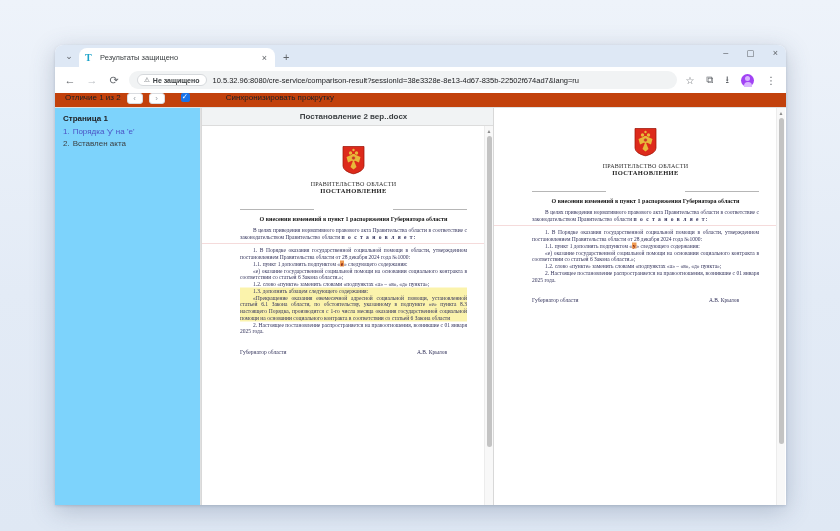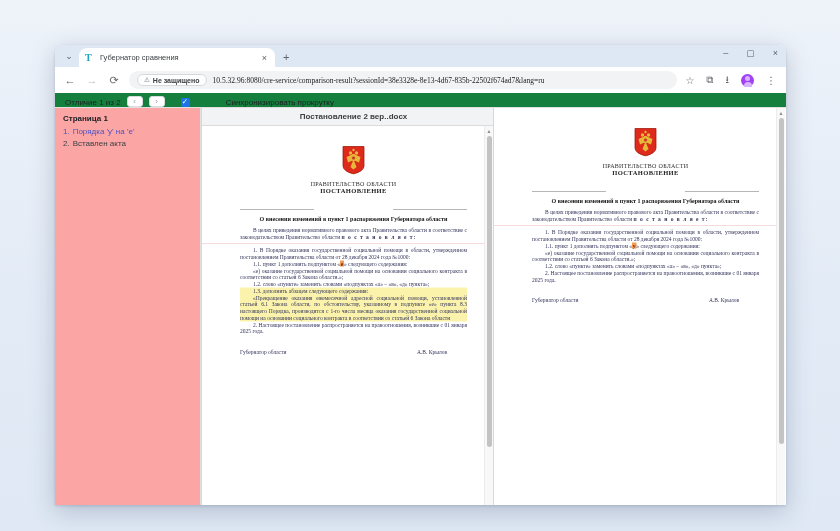--- a/index.html
+++ b/index.html
@@ -42,41 +42,41 @@
   .omnibox {
     flex:1 1 auto; height:18px; background:#f1f3f4; border-radius:9px;
     display:flex; align-items:center; padding:0 8px; gap:6px; overflow:hidden;
   }
   .sec-chip {
     display:flex; align-items:center; gap:3px; border:1px solid #d6d9dc; border-radius:8px;
     padding:1px 6px; background:#fff; flex:0 0 auto;
   }
   .sec-chip .w { font-size:6.5px; color:#5f6368; }
   .sec-chip .t { font-size:7px; color:#3c4043; font-weight:bold; white-space:nowrap; }
-  .url-text { font-size:7.5px; color:#202124; white-space:nowrap; overflow:hidden;font-family:Liberation Serif, serif; }
+  .url-text { font-size:7.5px; color:#202124; white-space:nowrap; overflow:hidden; }
   .right-ics { display:flex; align-items:center; gap:12px; flex:0 0 auto; padding-right:2px; }
   .right-ics .ic { color:#5f6368; font-size:10px; cursor:pointer; }
   .avatar { width:13px; height:13px; border-radius:50%; background:#a142f4; position:relative; cursor:pointer; }
   .avatar::after { content:""; position:absolute; left:4px; top:2.5px; width:5px; height:5px; border-radius:50%; background:#d9b3ff; }
   .avatar::before { content:""; position:absolute; left:2.5px; top:8px; width:8px; height:5px; border-radius:4px 4px 0 0; background:#d9b3ff; }
   
   .controls {
-    height:14px; background:#15803d; display:flex; align-items:flex-end; gap:6px; padding:0 10px;
+    height:14px; background:#c2410c; display:flex; align-items:flex-start; gap:6px; padding:0 10px;
     flex:0 0 auto;
   }
   .diff-counter { font-size:8px; color:#202124; }
   .step-btn { width:16px; height:11px; border:1px solid #dadce0; border-radius:3px; background:#fff;
     color:#9aa0a6; font-size:8px; line-height:9px; text-align:center; cursor:pointer; }
   .sync { display:flex; align-items:center; gap:5px; margin-left:10px; }
   .checkbox { width:9px; height:9px; background:#1a73e8; border-radius:2px; position:relative; cursor:pointer; }
   .checkbox::after { content:"✓"; position:absolute; left:1px; top:-1.5px; color:#fff; font-size:7.5px; }
   .sync-label { font-size:8px; color:#202124;padding-left:31px; }
   
   .main { flex:1 1 auto; display:flex; border-top:1px solid #e0e0e0; min-height:0; }
-  .sidebar { width:146px; flex:0 0 auto; border-right:1px solid #e0e0e0; padding:6px 8px; background:#fca5a5; }
+  .sidebar { width:146px; flex:0 0 auto; border-right:1px solid #e0e0e0; padding:6px 8px; background:#7dd3fc; }
   .sb-header { font-size:8px; font-weight:bold; color:#202124; margin-bottom:4px; }
   .sb-item { font-size:8px; margin-bottom:3px; cursor:pointer; display:flex; gap:3px; }
   .sb-item.active { color:#4b53c5; }
   .sb-item.plain { color:#3c4043; }
   .panel { width:292px; flex:0 0 auto; border-left:1px solid #d8d8d8; display:flex; flex-direction:column; min-height:0; }
   .panel-header { height:18px; background:#f1f3f4; border-bottom:1px solid #dcdcdc;
     display:flex; align-items:center; justify-content:center; flex:0 0 auto; }
   .panel-title { font-size:8px; font-weight:bold; color:#3c4043;margin-left:12px; }
   .panel-body { position:relative; flex:1 1 auto; background:#fff; min-height:0; overflow:hidden; }
   
@@ -106,21 +106,21 @@
 </style>
 </head>
 <body>
 
 <div class="window">
 
   <div class="tabstrip">
     <div class="tab-chevron">⌄</div>
     <div class="tab">
       <span class="favicon">T</span>
-      <span class="tab-title">Губернатор сравнения</span>
+      <span class="tab-title">Результаты защищено</span>
       <span class="tab-close">×</span>
     </div>
     <div class="newtab-btn">+</div>
     <div class="win-controls">
       <span>–</span>
       <span>▢</span>
       <span>×</span>
     </div>
   </div>
 

